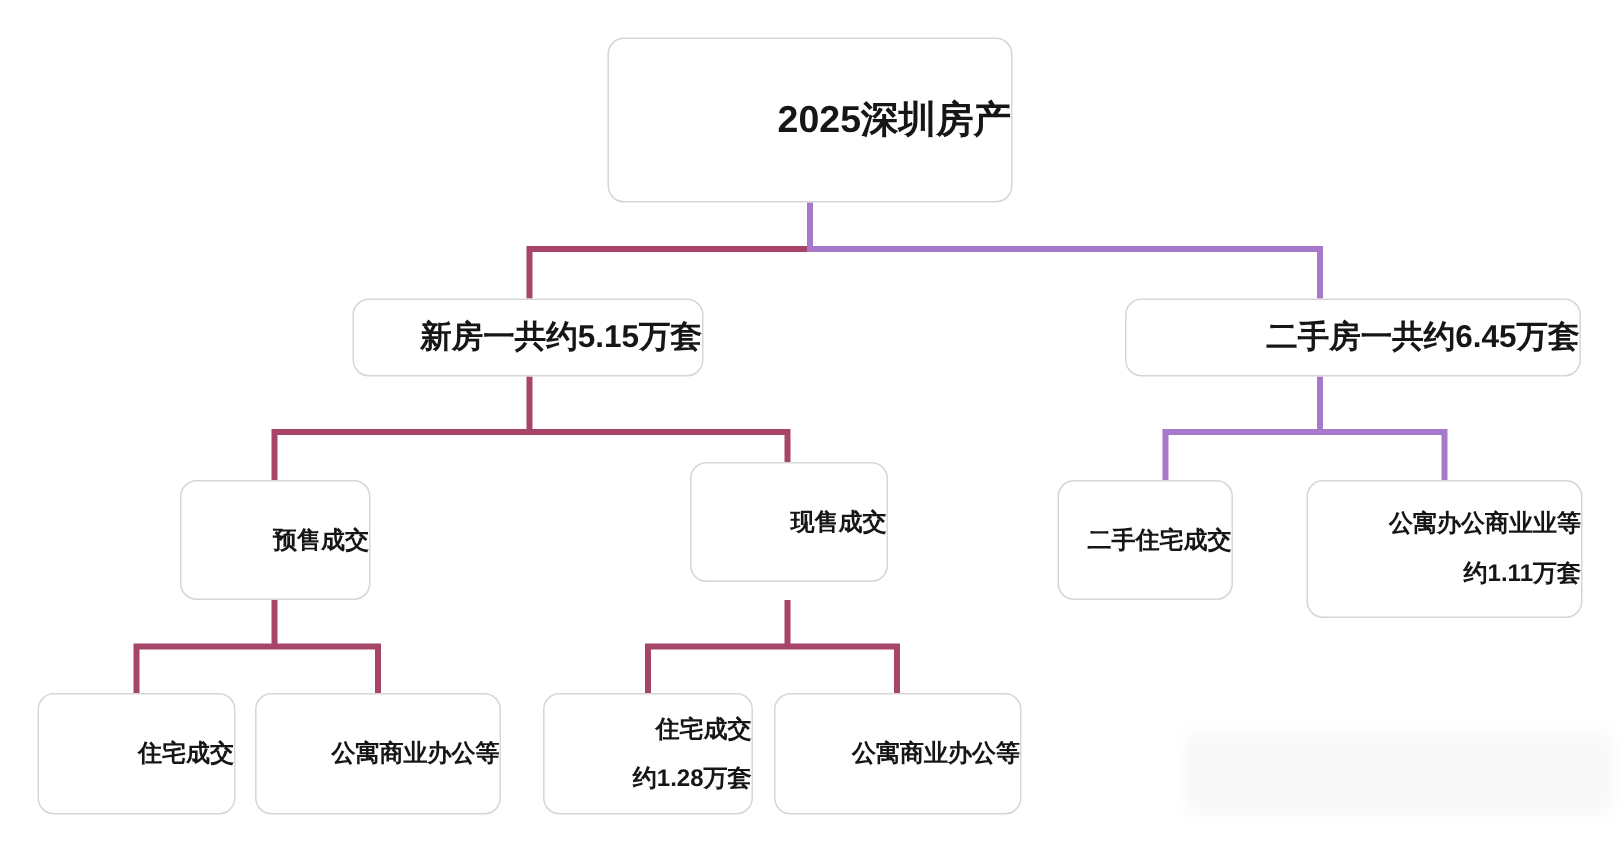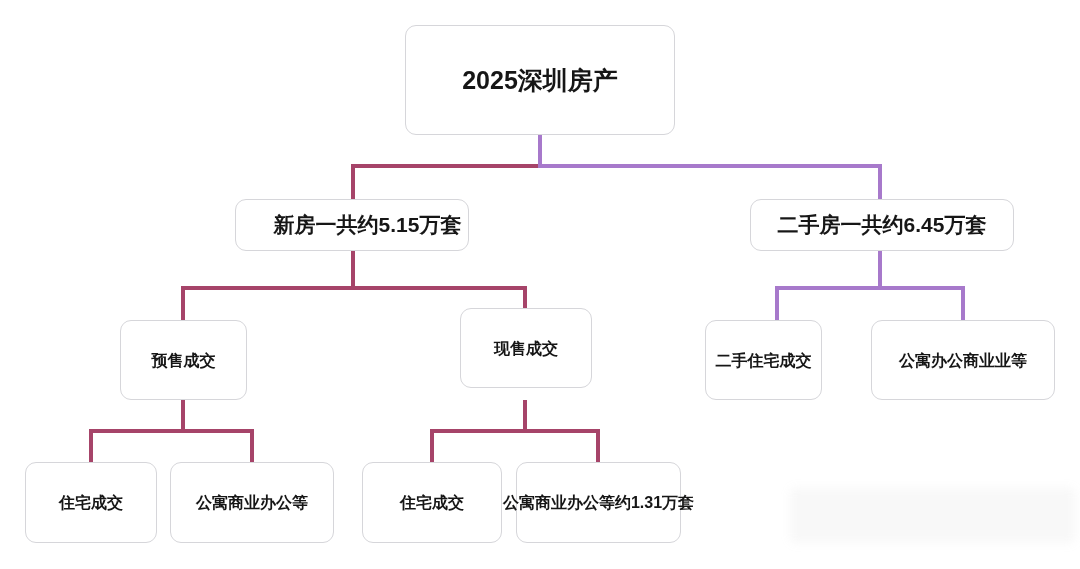--- a/index.html
+++ b/index.html
@@ -17,38 +17,38 @@
     width: 1080px; height: 569px;
     z-index: 0;
   }
   .node {
     position: absolute;
     box-sizing: border-box;
     background: #ffffff;
     border: 1.5px solid #d6d6da;
     border-radius: 11px;
     display: flex;
-    flex-direction: row;
-    align-items: center;
+    flex-direction: column;
+    align-items: flex-end;
     justify-content: center;
     text-align: center;
     color: #161616;
     font-weight: 700;
     z-index: 1;
   }
   .node .ln { white-space: nowrap; }
   .node-root   { left: 405px; top: 25px;  width: 270px; height: 110px; font-size: 25px; line-height: 39px; }
   .node-l2     { font-size: 21px; line-height: 26px; }
   .node-new    { left: 235px; top: 199px; width: 234px; height: 52px; padding-left: 31px; }
-  .node-sh     { left: 750px; top: 199px; width: 264px; height: 52px; }
+  .node-sh     { left: 750px; top: 199px; width: 304px; height: 52px; }
   .node-sm     { font-size: 16px; line-height: 33px; }
   .node-presale   { left: 120px; top: 320px; width: 127px; height: 80px; }
   .node-spot      { left: 460px; top: 308px; width: 132px; height: 80px; }
   .node-sh-res    { left: 705px; top: 320px; width: 117px; height: 80px; }
-  .node-sh-apt    { left: 871px; top: 320px; width: 184px; height: 80px; }
+  .node-sh-apt    { left: 871px; top: 320px; width: 184px; height: 92px; }
   .node-pre-res   { left: 25px;  top: 462px; width: 132px; height: 81px; }
   .node-pre-apt   { left: 170px; top: 462px; width: 164px; height: 81px; }
   .node-spot-res  { left: 362px; top: 462px; width: 140px; height: 81px; }
   .node-spot-apt  { left: 516px; top: 462px; width: 165px; height: 81px; }
   .watermark {
     position: absolute;
     left: 790px; top: 488px;
     width: 285px; height: 55px;
     background: rgba(185,185,190,0.10);
     filter: blur(5px);
@@ -93,34 +93,35 @@
   <div class="node node-sm node-spot">
     <div class="ln">现售成交</div>
   </div>
 
   <div class="node node-sm node-sh-res">
     <div class="ln">二手住宅成交</div>
   </div>
 
   <div class="node node-sm node-sh-apt">
     <div class="ln">公寓办公商业业等</div>
+    <div class="ln">约1.11万套</div>
   </div>
 
   <div class="node node-sm node-pre-res">
     <div class="ln">住宅成交</div>
   </div>
 
   <div class="node node-sm node-pre-apt">
     <div class="ln">公寓商业办公等</div>
   </div>
 
   <div class="node node-sm node-spot-res">
     <div class="ln">住宅成交</div>
+    <div class="ln">约1.28万套</div>
   </div>
 
   <div class="node node-sm node-spot-apt">
     <div class="ln">公寓商业办公等</div>
-    <div class="ln">约1.31万套</div>
   </div>
 
   <div class="watermark"></div>
 
 </div>
 
 </body></html>

